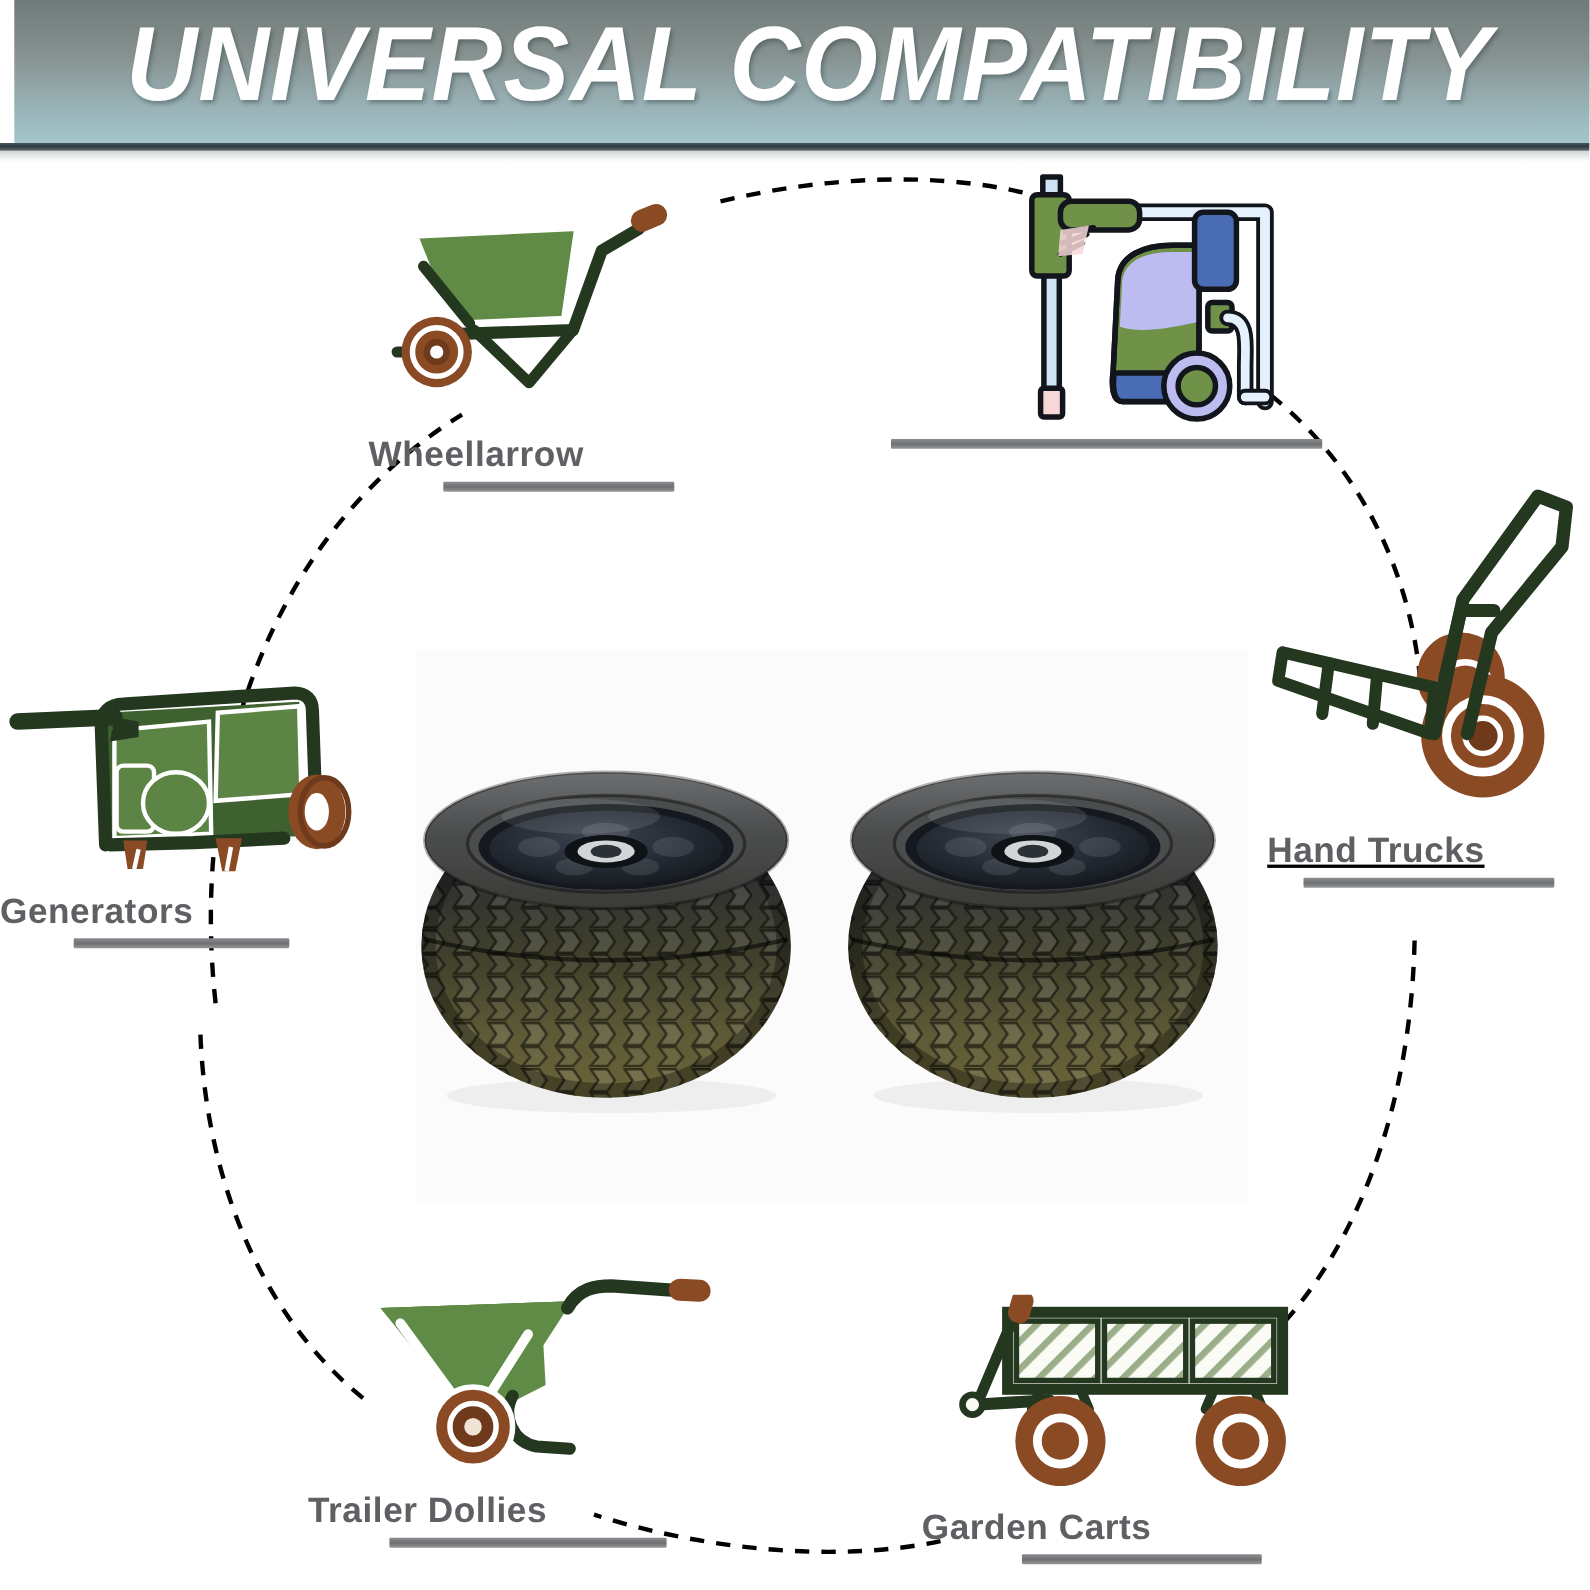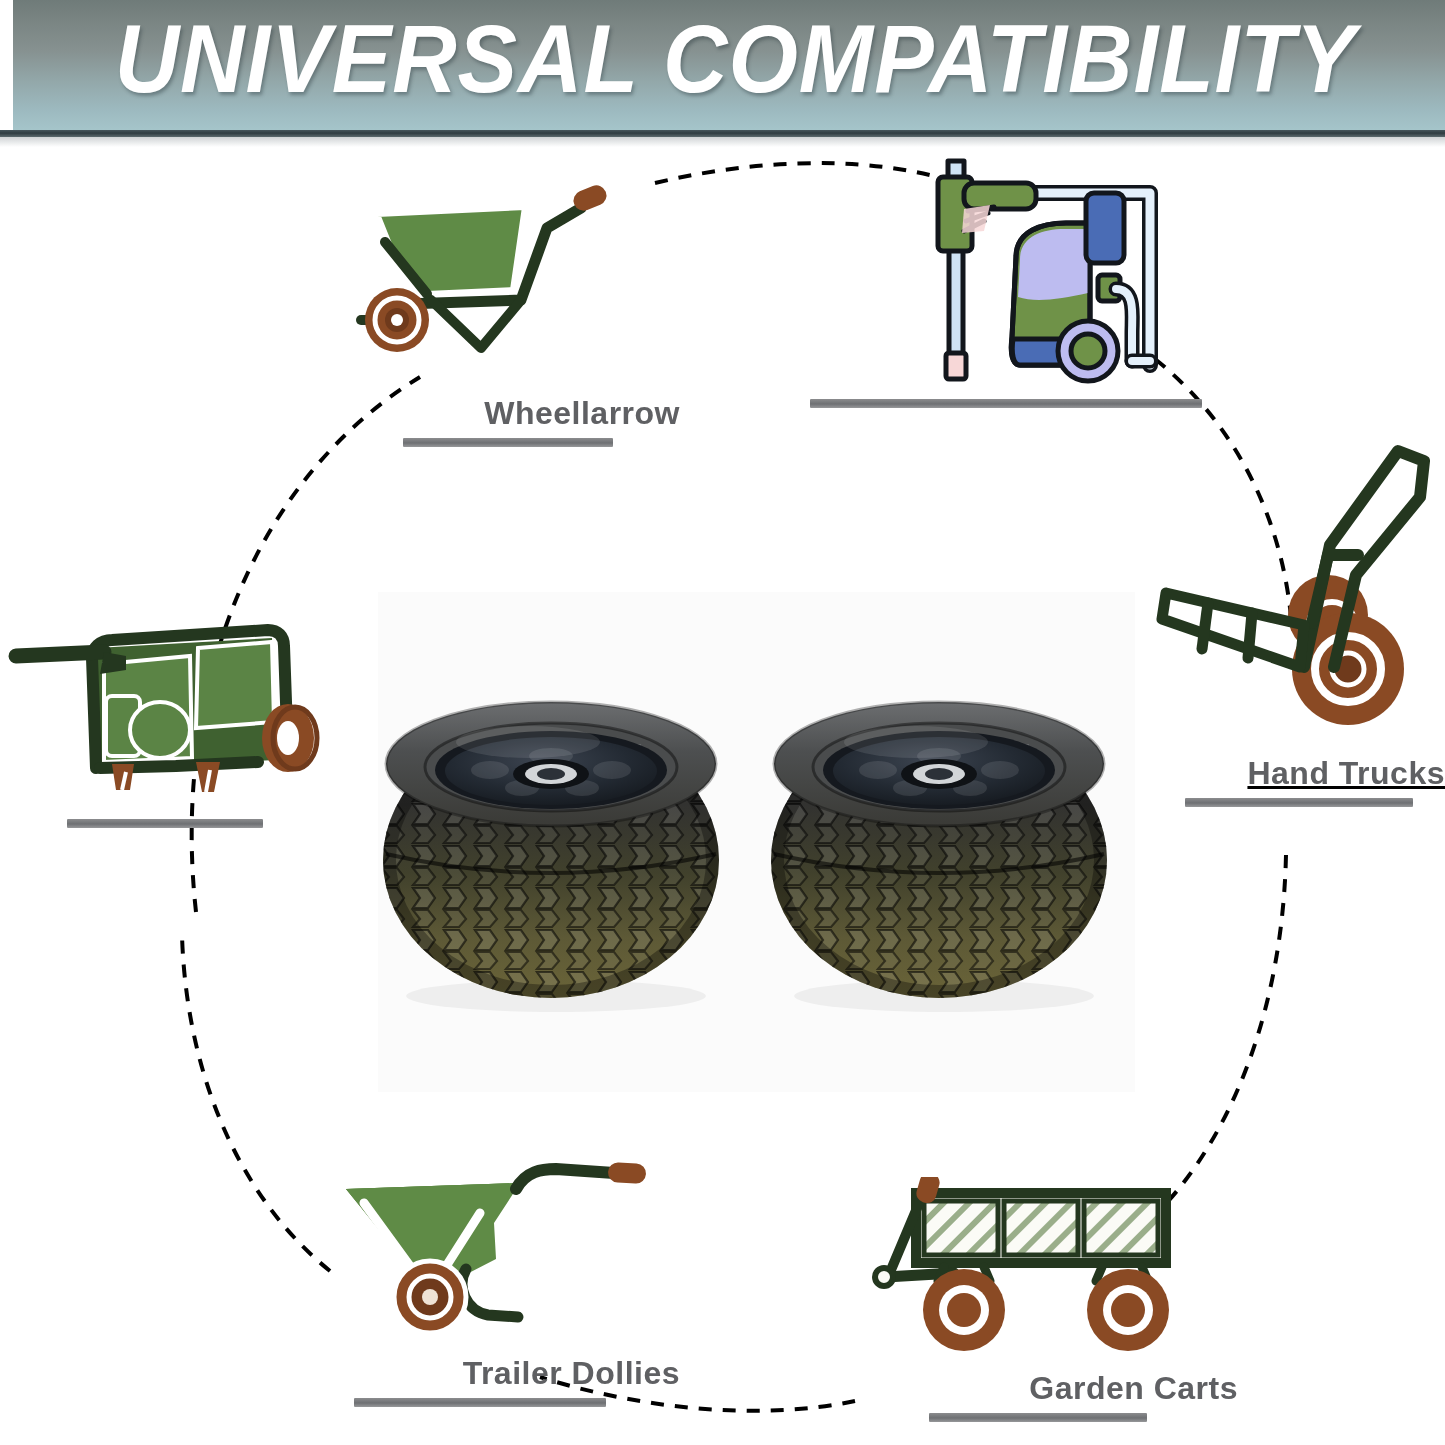--- a/index.html
+++ b/index.html
@@ -98,21 +98,21 @@
   
   .node {
     position: absolute;
   }
   .node-art { display: block; }
   .node-label {
     font-family: "Liberation Sans", sans-serif;
     font-weight: bold;
     font-size: 32px;
     color: #5f6063;
-    text-align: right;
+    text-align: left;
     white-space: nowrap;
     letter-spacing: 0.5px;
     line-height: 1.05;
   }
   .node-bar {
     height: 9px;
     background: linear-gradient(to bottom, #8b8c8e 0%, #6e7073 55%, #97989a 100%);
     margin: 7px auto 0 auto;
     border-radius: 1px;
   }
@@ -404,20 +404,21 @@
 
       <path d="M 112 152 L 134 152 L 130 178 L 116 178 Z" fill="#8a4a24"></path>
       <path d="M 126 160 L 122 178" fill="none" stroke="#ffffff" stroke-width="4"></path>
       <path d="M 196 150 L 220 150 L 214 180 L 202 180 Z" fill="#8a4a24"></path>
       <path d="M 210 158 L 206 180" fill="none" stroke="#ffffff" stroke-width="4"></path>
 
       <ellipse cx="288" cy="126" rx="26" ry="34" fill="#8a4a24"></ellipse>
       <ellipse cx="288" cy="126" rx="11" ry="17" fill="#ffffff"></ellipse>
       <ellipse cx="295" cy="126" rx="22" ry="31" fill="none" stroke="#6f3a1c" stroke-width="5"></ellipse>
     </svg>
+    <div class="node-label">Generators</div>
     <div class="node-bar" style="width:196px"></div>
   </div>
 
   <div class="node" id="node-trailer">
     <svg class="node-art" width="400" height="200" viewBox="0 0 400 200">
 
       <path d="M 66 32 L 240 26 L 212 64 L 212 100 L 152 134 Z" fill="#5f8b46" stroke="#ffffff" stroke-width="0"></path>
       <path d="M 66 32 L 240 26 L 150 136 Z" fill="#5f8b46"></path>
       <path d="M 66 32 L 240 26 L 214 66 L 216 102 L 150 136 Z" fill="#5f8b46"></path>
 

